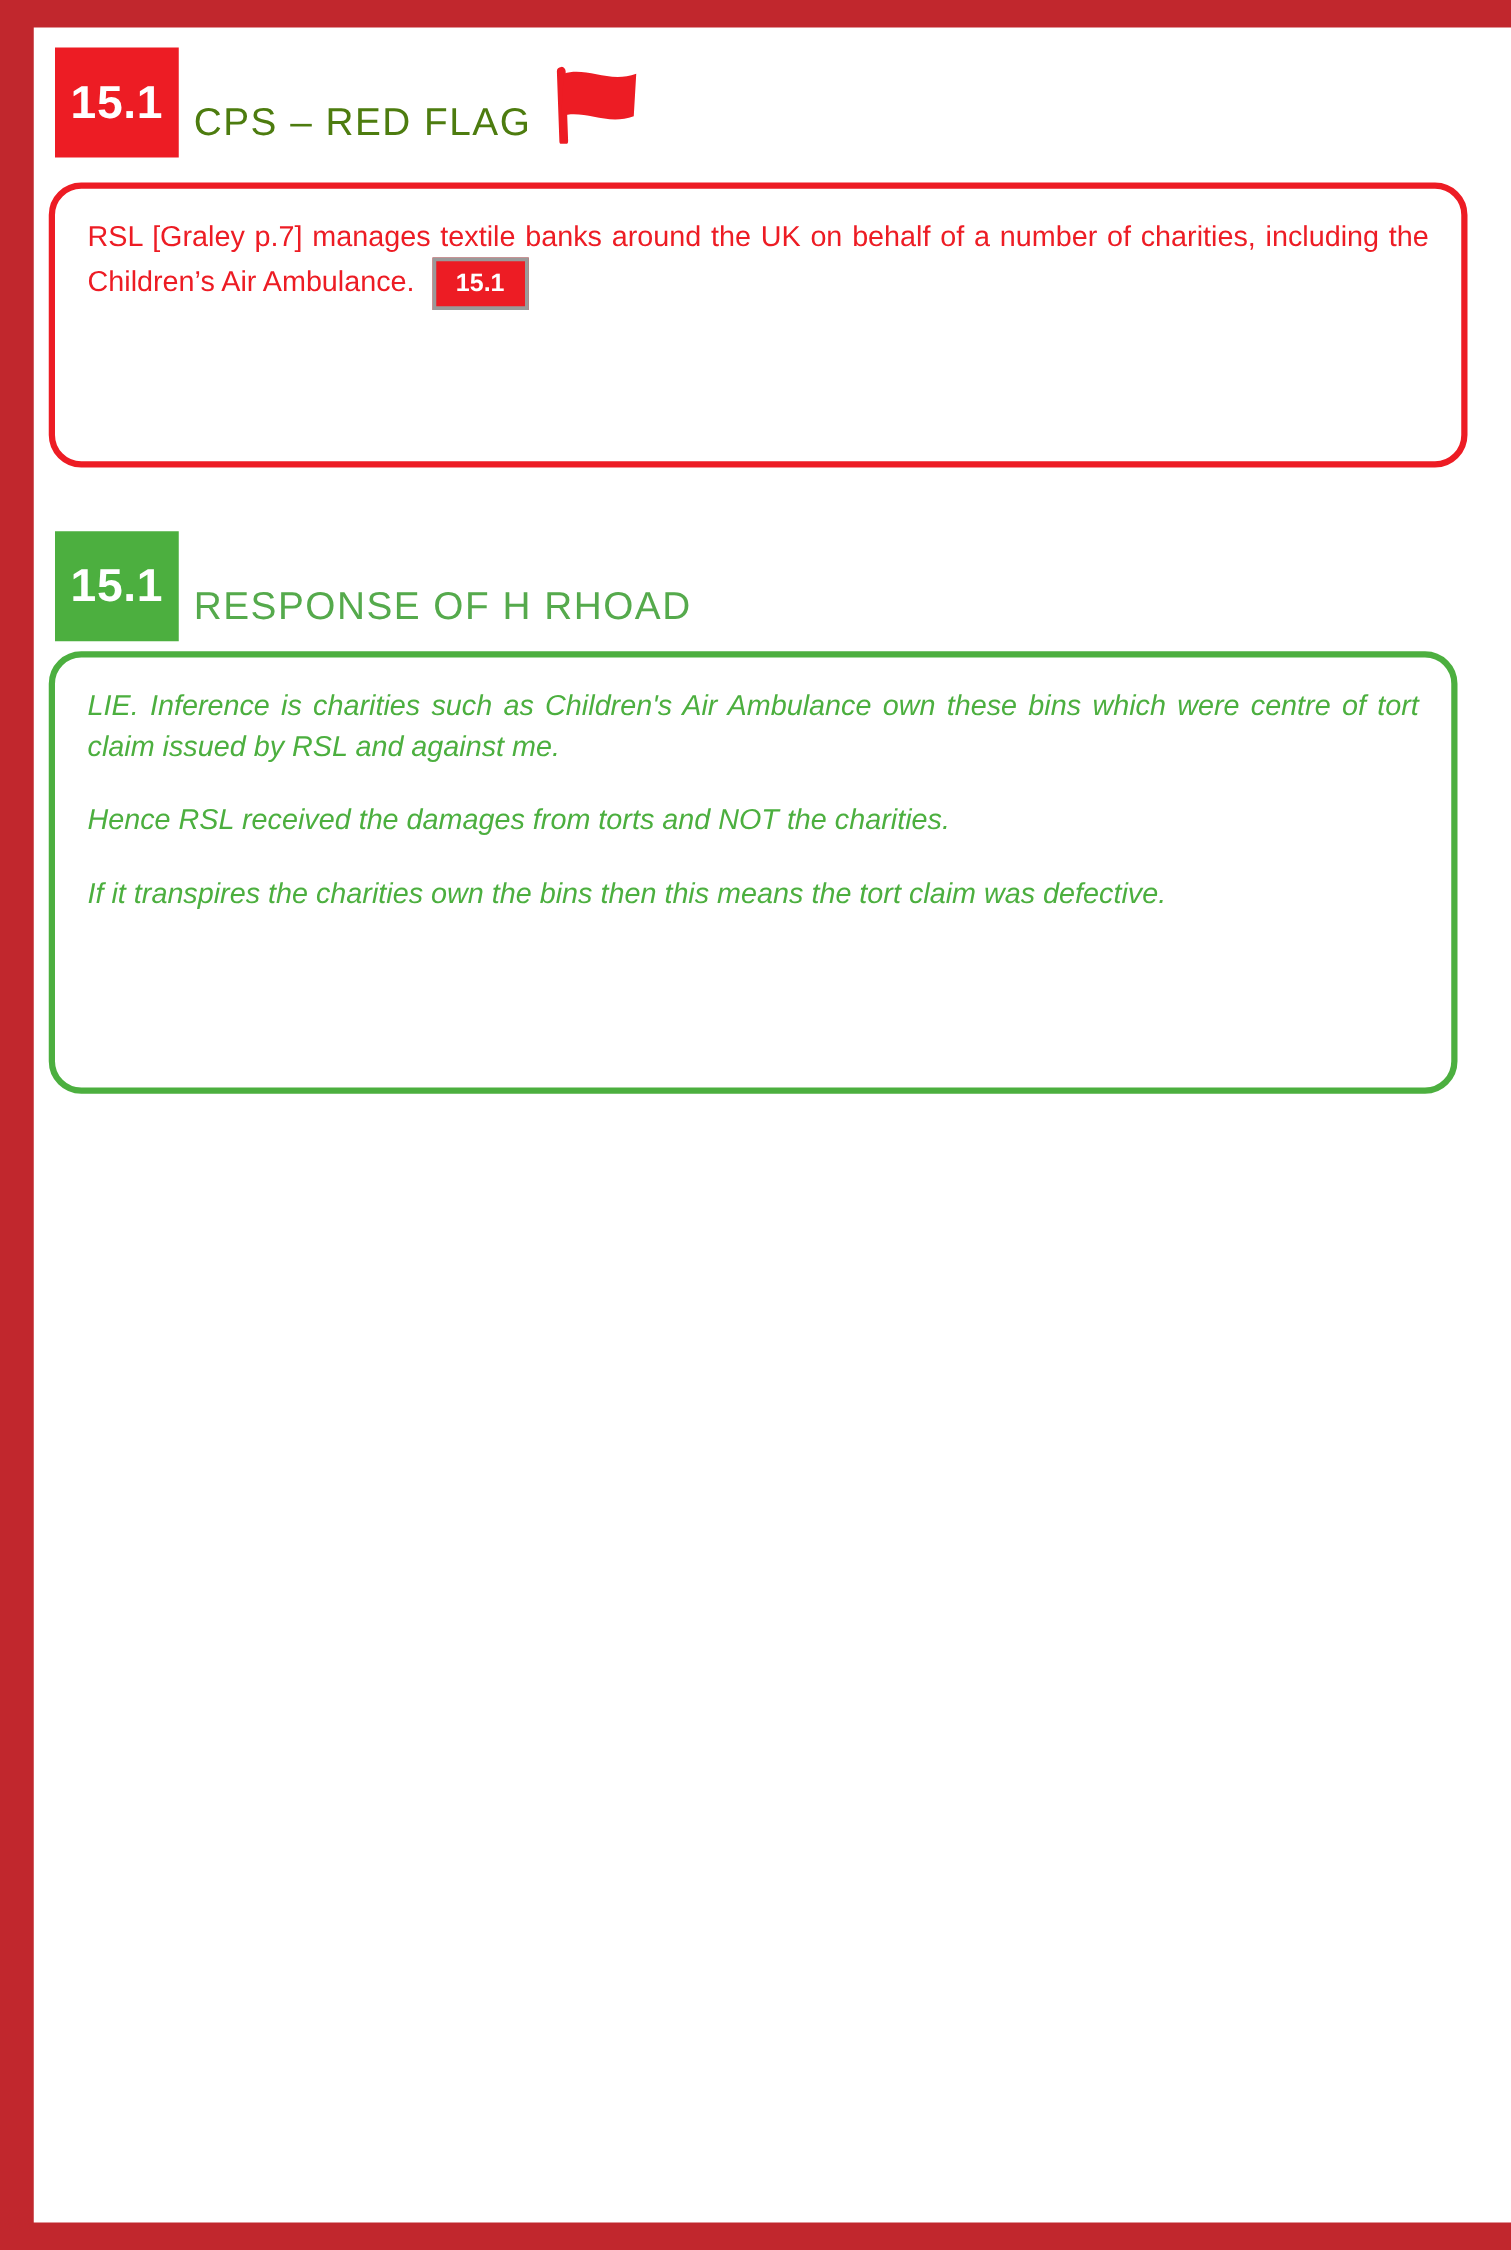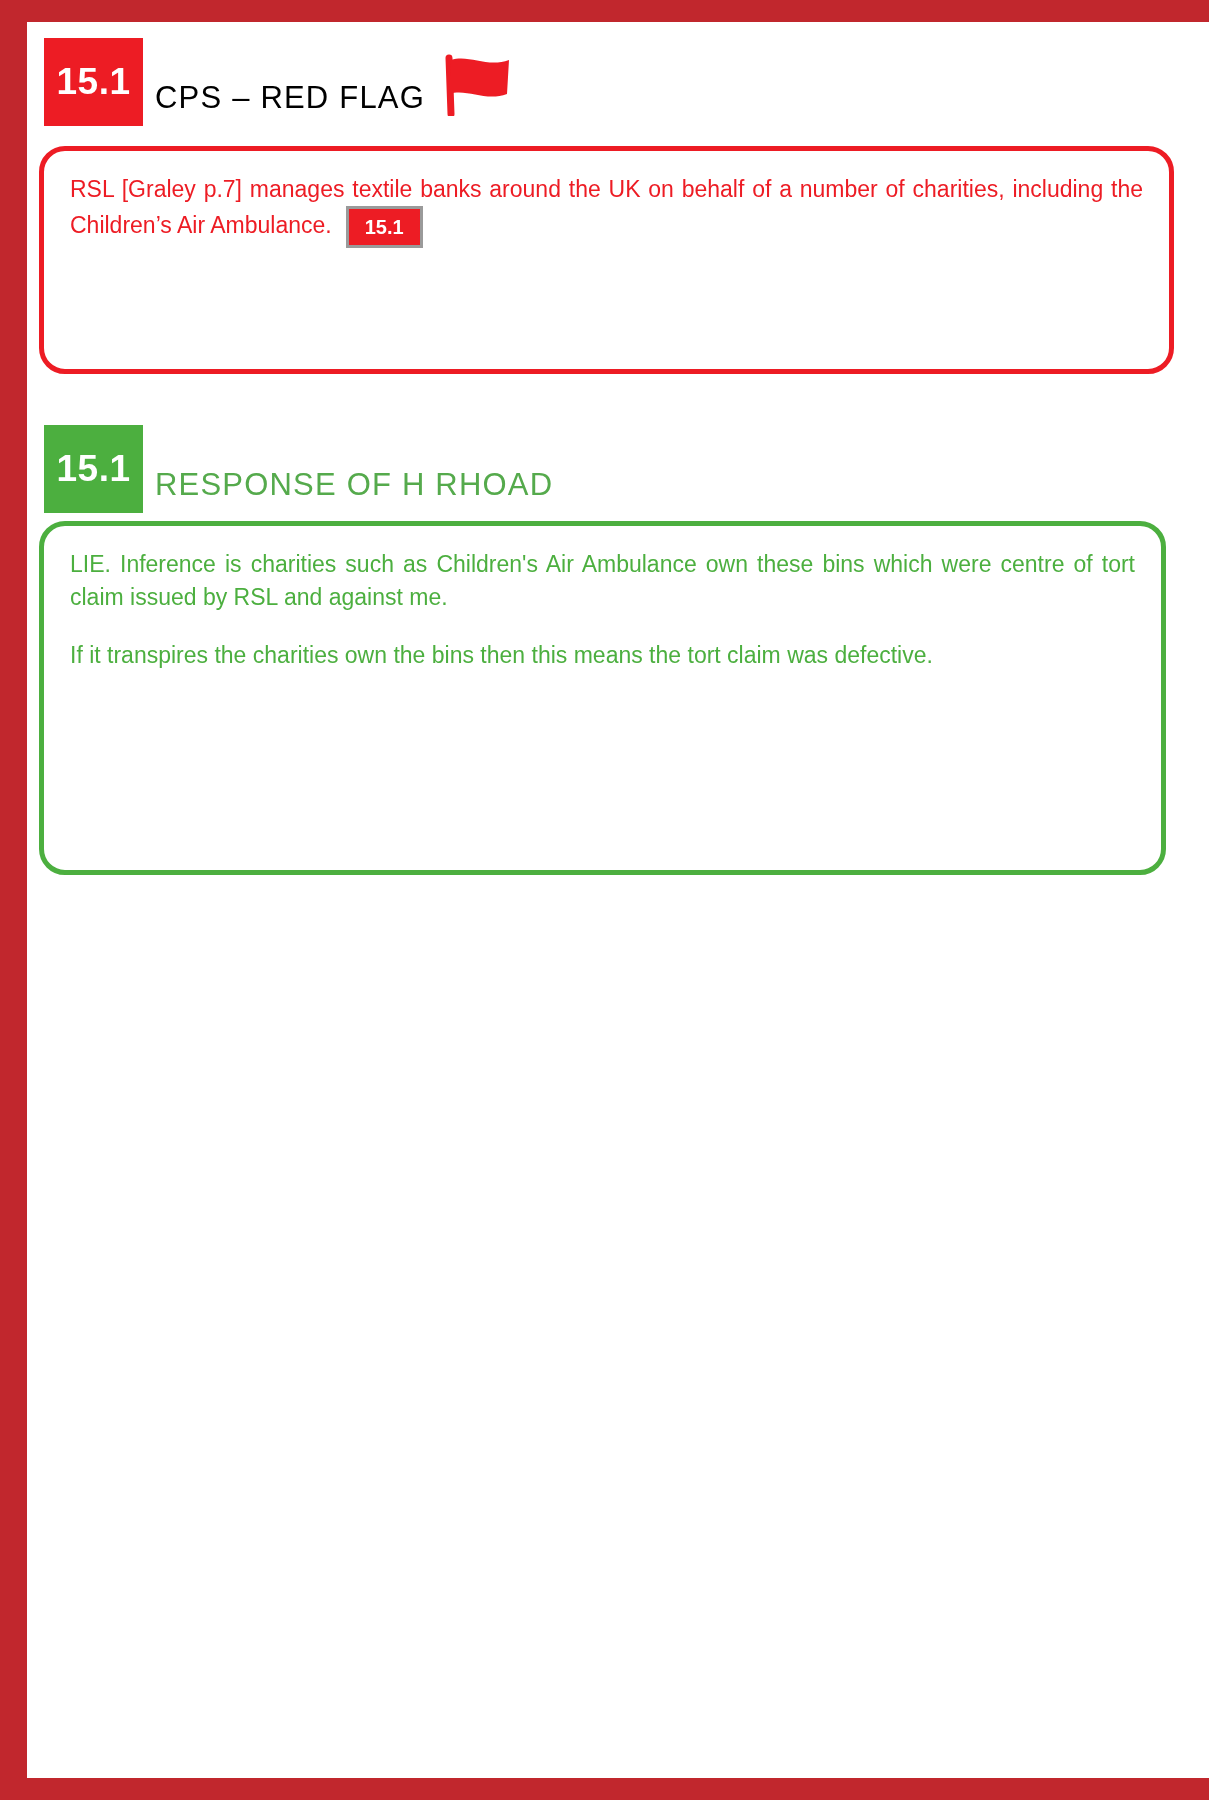--- a/index.html
+++ b/index.html
@@ -43,21 +43,21 @@
   .badge.red { background: #ed1c24; }
   .badge.green { background: #4caf3f; }
 
   .section-title {
     font-size: 31px;
     letter-spacing: 1.2px;
     padding-left: 12px;
     padding-bottom: 10px;
     white-space: nowrap;
   }
-  .section-title.red { color: #000000; }
+  .section-title.red { color: #4d7c0f; }
   .section-title.green { color: #55aa4c; text-align: center; }
 
   .flag-icon {
     margin-left: 16px;
     margin-bottom: 6px;
     flex: 0 0 auto;
   }
 
   
   .box {
@@ -91,20 +91,21 @@
     width: 1135px;
     height: 228px;
   }
   #resp-header { position: absolute; left: 17px; top: 403px; }
   #resp-box {
     position: absolute;
     left: 12px;
     top: 499px;
     width: 1127px;
     height: 354px;
+    font-style: italic;
   }
 
   
   .inline-chip {
     display: inline-block;
     vertical-align: middle;
     background: #ed1c24;
     color: #ffffff;
     font-size: 20px;
     font-weight: bold;
@@ -135,16 +136,17 @@
     <p class="para-with-chip"><span>RSL [Graley p.7] manages textile banks around the UK on behalf of a number of charities, including the Children’s Air Ambulance.</span><span class="inline-chip">15.1</span></p>
   </div>
 
   <div class="section-header" id="resp-header">
     <div class="badge green">15.1</div>
     <div class="section-title green">RESPONSE OF H RHOAD</div>
   </div>
 
   <div class="box green" id="resp-box">
     <p>LIE. Inference is charities such as Children's Air Ambulance own these bins which were centre of tort claim issued by RSL and against me.</p>
+    <p>Hence RSL received the damages from torts and NOT the charities.</p>
     <p>If it transpires the charities own the bins then this means the tort claim was defective.</p>
   </div>
 
 </div>
 
 </body></html>

